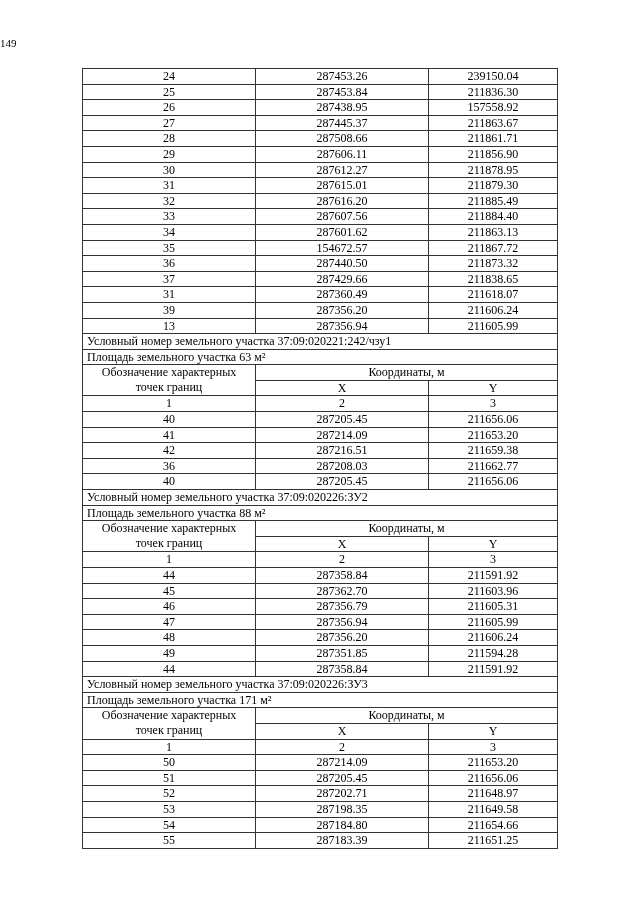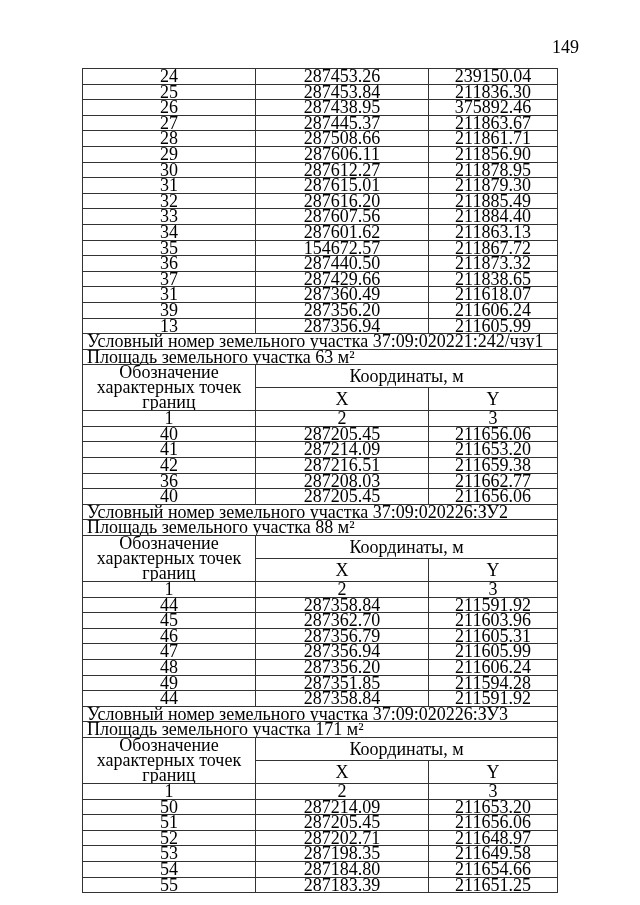--- a/index.html
+++ b/index.html
@@ -1,21 +1,21 @@
 <!DOCTYPE html>
 <html><head>
   <meta charset="utf-8">
   <style>
     html, body { margin: 0; padding: 0; background: #ffffff; }
     body { width: 640px; height: 905px; position: relative; overflow: hidden;
            font-family: "Liberation Serif", serif; color: #000; }
-    .page-number { position: absolute; top: 37px; left: 0; width: 579px; text-align: right;
-                   font-size: 18px; }
+    .page-number { position: absolute; top: 37px; left: 0; width: 579px; text-align: left;
+                   font-size: 11px; }
     table.coords { position: absolute; left: 82px; top: 68px; width: 475px;
-                   border-collapse: collapse; font-size: 18px; table-layout: fixed; }
+                   border-collapse: collapse; font-size: 12px; table-layout: fixed; }
     table.coords td { border: 1px solid #333; padding: 0 4px; height: 14.6px; line-height: 14.6px;
                       text-align: center; white-space: nowrap; overflow: hidden; }
     table.coords td.left { text-align: left; }
     col.c1 { width: 173px; }
     col.c2 { width: 173px; }
     col.c3 { width: 129px; }
   </style>
 </head>
 <body>
 
@@ -34,21 +34,21 @@
         <td>239150.04</td>
       </tr>
       <tr>
         <td>25</td>
         <td>287453.84</td>
         <td>211836.30</td>
       </tr>
       <tr>
         <td>26</td>
         <td>287438.95</td>
-        <td>375892.46</td>
+        <td>157558.92</td>
       </tr>
       <tr>
         <td>27</td>
         <td>287445.37</td>
         <td>211863.67</td>
       </tr>
       <tr>
         <td>28</td>
         <td>287508.66</td>
         <td>211861.71</td>

